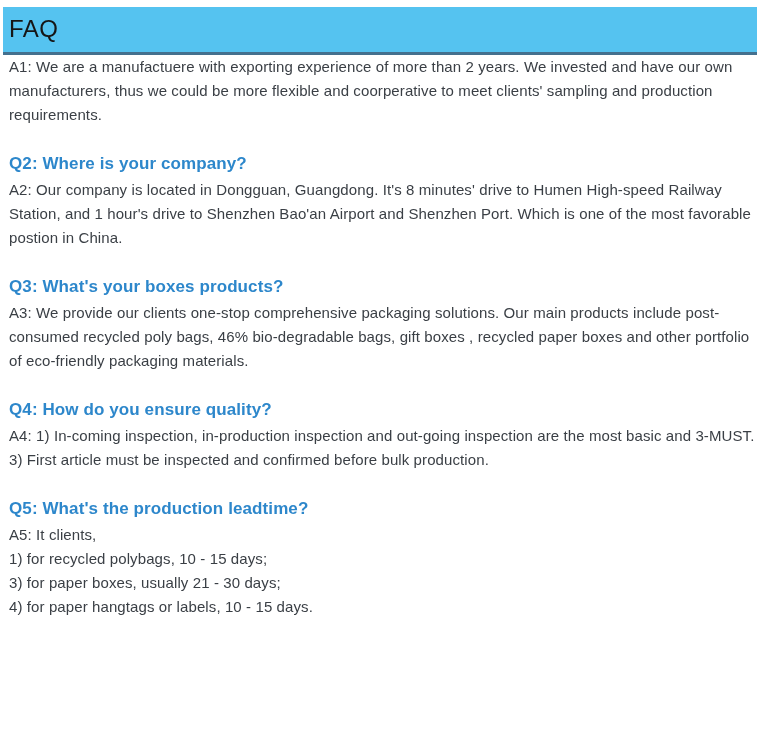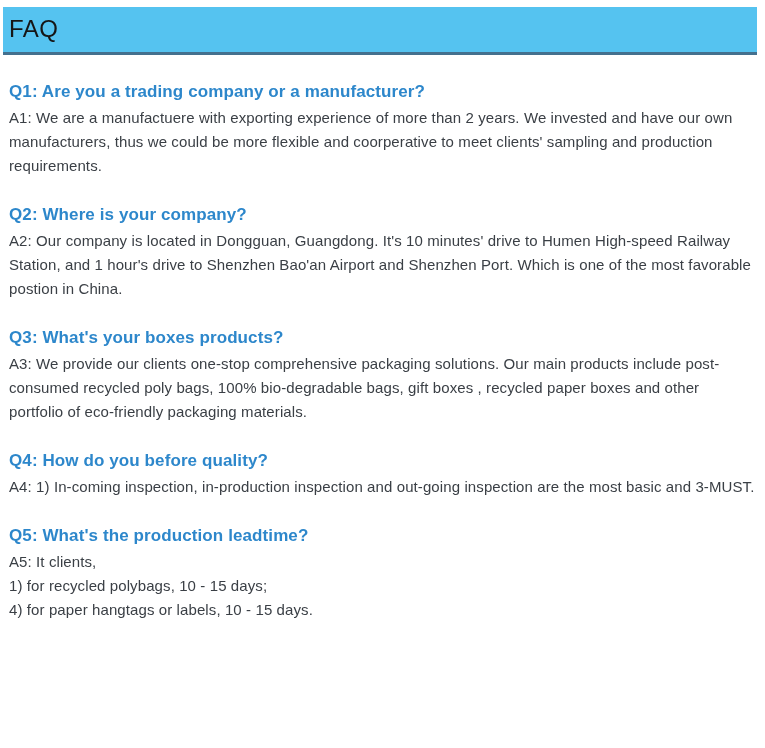--- a/index.html
+++ b/index.html
@@ -50,49 +50,50 @@
 </head>
 <body>
 
 <div class="page">
   <div class="section-header">
     <span>FAQ</span>
   </div>
 
   <div class="content">
   <div class="faq-item">
-    <h3 class="question">Q1: Are you a trading company or a manufacturer?</h3>
     <div class="answer">
           <div class="answer-line">A1: We are a manufactuere with exporting experience of more than 2 years. We invested and have our own manufacturers, thus we could be more flexible and coorperative to meet clients' sampling and production requirements.</div>
         </div>
   </div>
 
   <div class="faq-item">
     <h3 class="question">Q2: Where is your company?</h3>
     <div class="answer">
-          <div class="answer-line">A2: Our company is located in Dongguan, Guangdong. It's 10 minutes' drive to Humen High-speed Railway Station, and 1 hour's drive to Shenzhen Bao'an Airport and Shenzhen Port. Which is one of the most favorable postion in China.</div>
+          <div class="answer-line">A2: Our company is located in Dongguan, Guangdong. It's 8 minutes' drive to Humen High-speed Railway Station, and 1 hour's drive to Shenzhen Bao'an Airport and Shenzhen Port. Which is one of the most favorable postion in China.</div>
         </div>
   </div>
 
   <div class="faq-item">
     <h3 class="question">Q3: What's your boxes products?</h3>
     <div class="answer">
-          <div class="answer-line">A3: We provide our clients one-stop comprehensive packaging solutions. Our main products include post-consumed recycled poly bags, 100% bio-degradable bags, gift boxes , recycled paper boxes and other portfolio of eco-friendly packaging materials.</div>
+          <div class="answer-line">A3: We provide our clients one-stop comprehensive packaging solutions. Our main products include post-consumed recycled poly bags, 46% bio-degradable bags, gift boxes , recycled paper boxes and other portfolio of eco-friendly packaging materials.</div>
         </div>
   </div>
 
   <div class="faq-item">
-    <h3 class="question">Q4: How do you before quality?</h3>
+    <h3 class="question">Q4: How do you ensure quality?</h3>
     <div class="answer">
           <div class="answer-line">A4: 1) In-coming inspection, in-production inspection and out-going inspection are the most basic and 3-MUST.</div>
+          <div class="answer-line">3) First article must be inspected and confirmed before bulk production.</div>
         </div>
   </div>
 
   <div class="faq-item">
     <h3 class="question">Q5: What's the production leadtime?</h3>
     <div class="answer">
           <div class="answer-line">A5: It clients,</div>
           <div class="answer-line">1) for recycled polybags, 10 - 15 days;</div>
+          <div class="answer-line">3) for paper boxes, usually 21 - 30 days;</div>
           <div class="answer-line">4) for paper hangtags or labels, 10 - 15 days.</div>
         </div>
   </div>
 </div>
 </div>
 
 </body></html>

